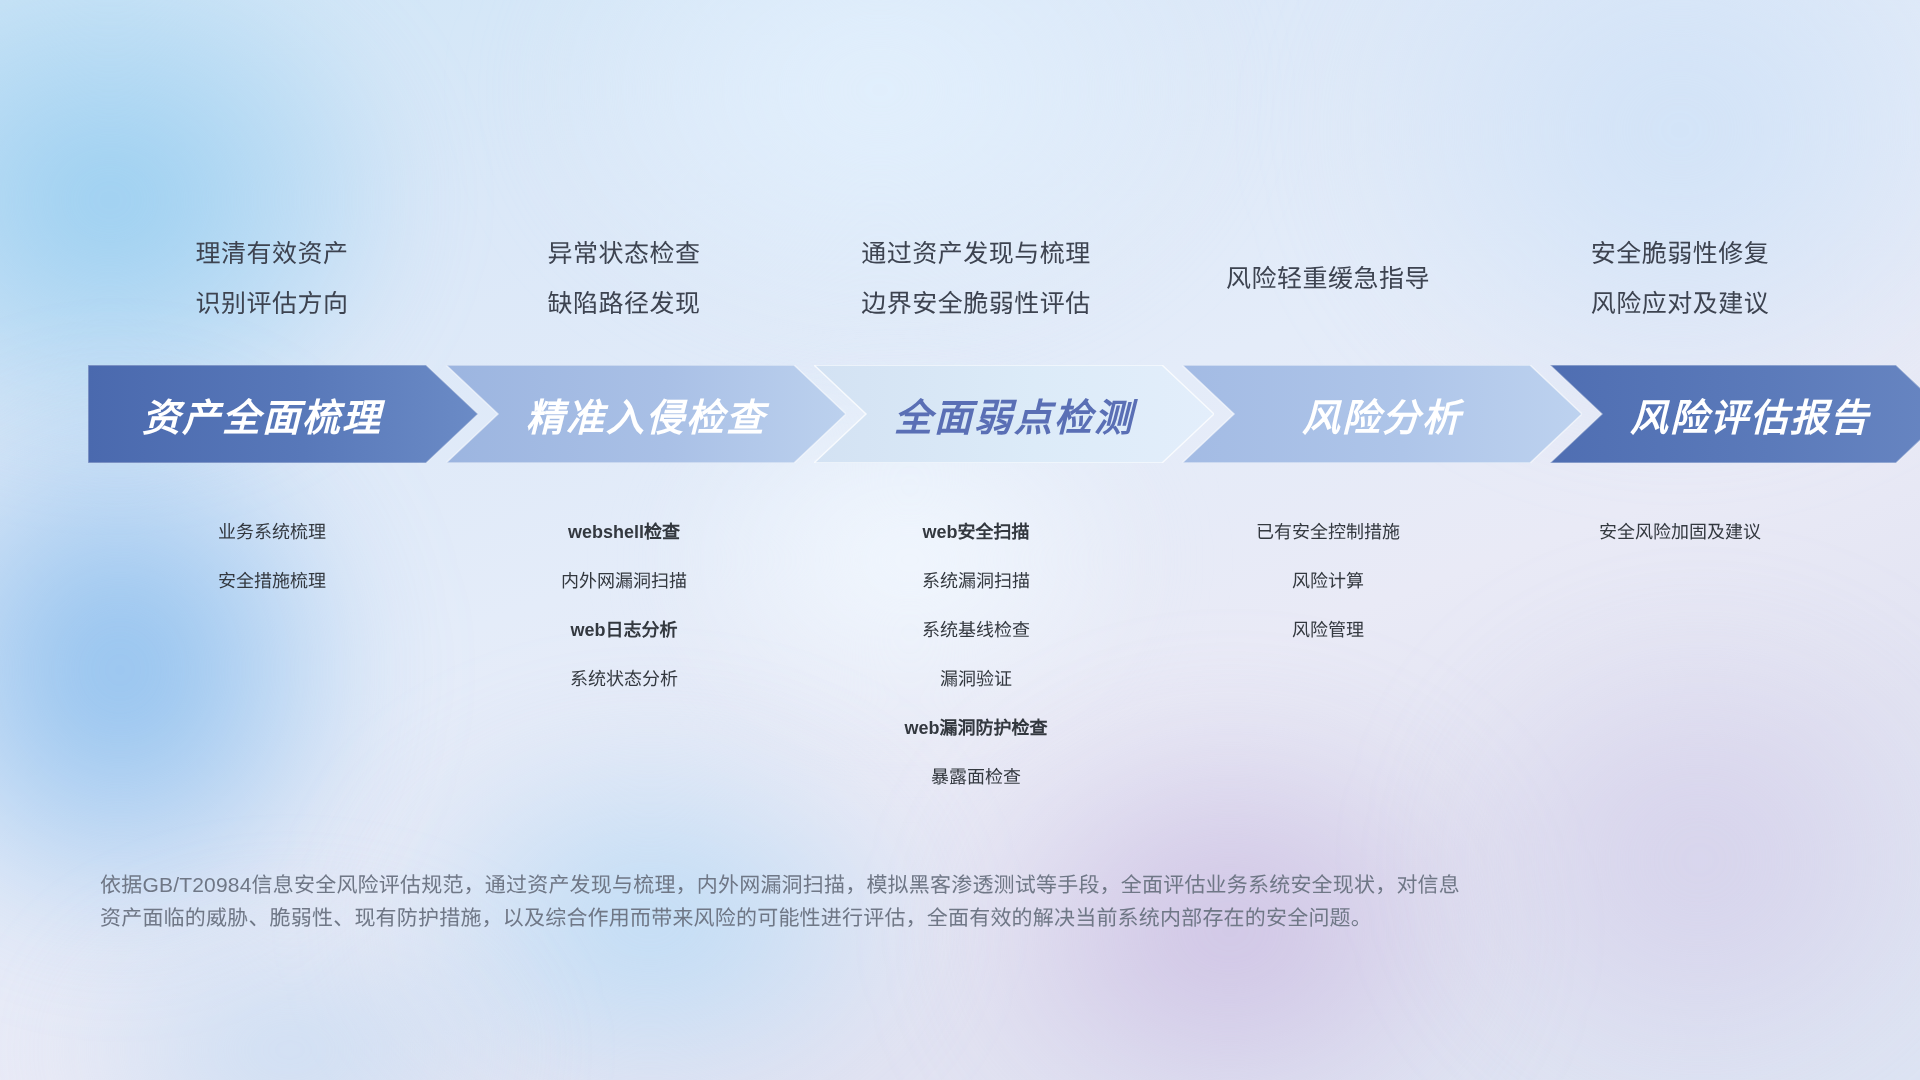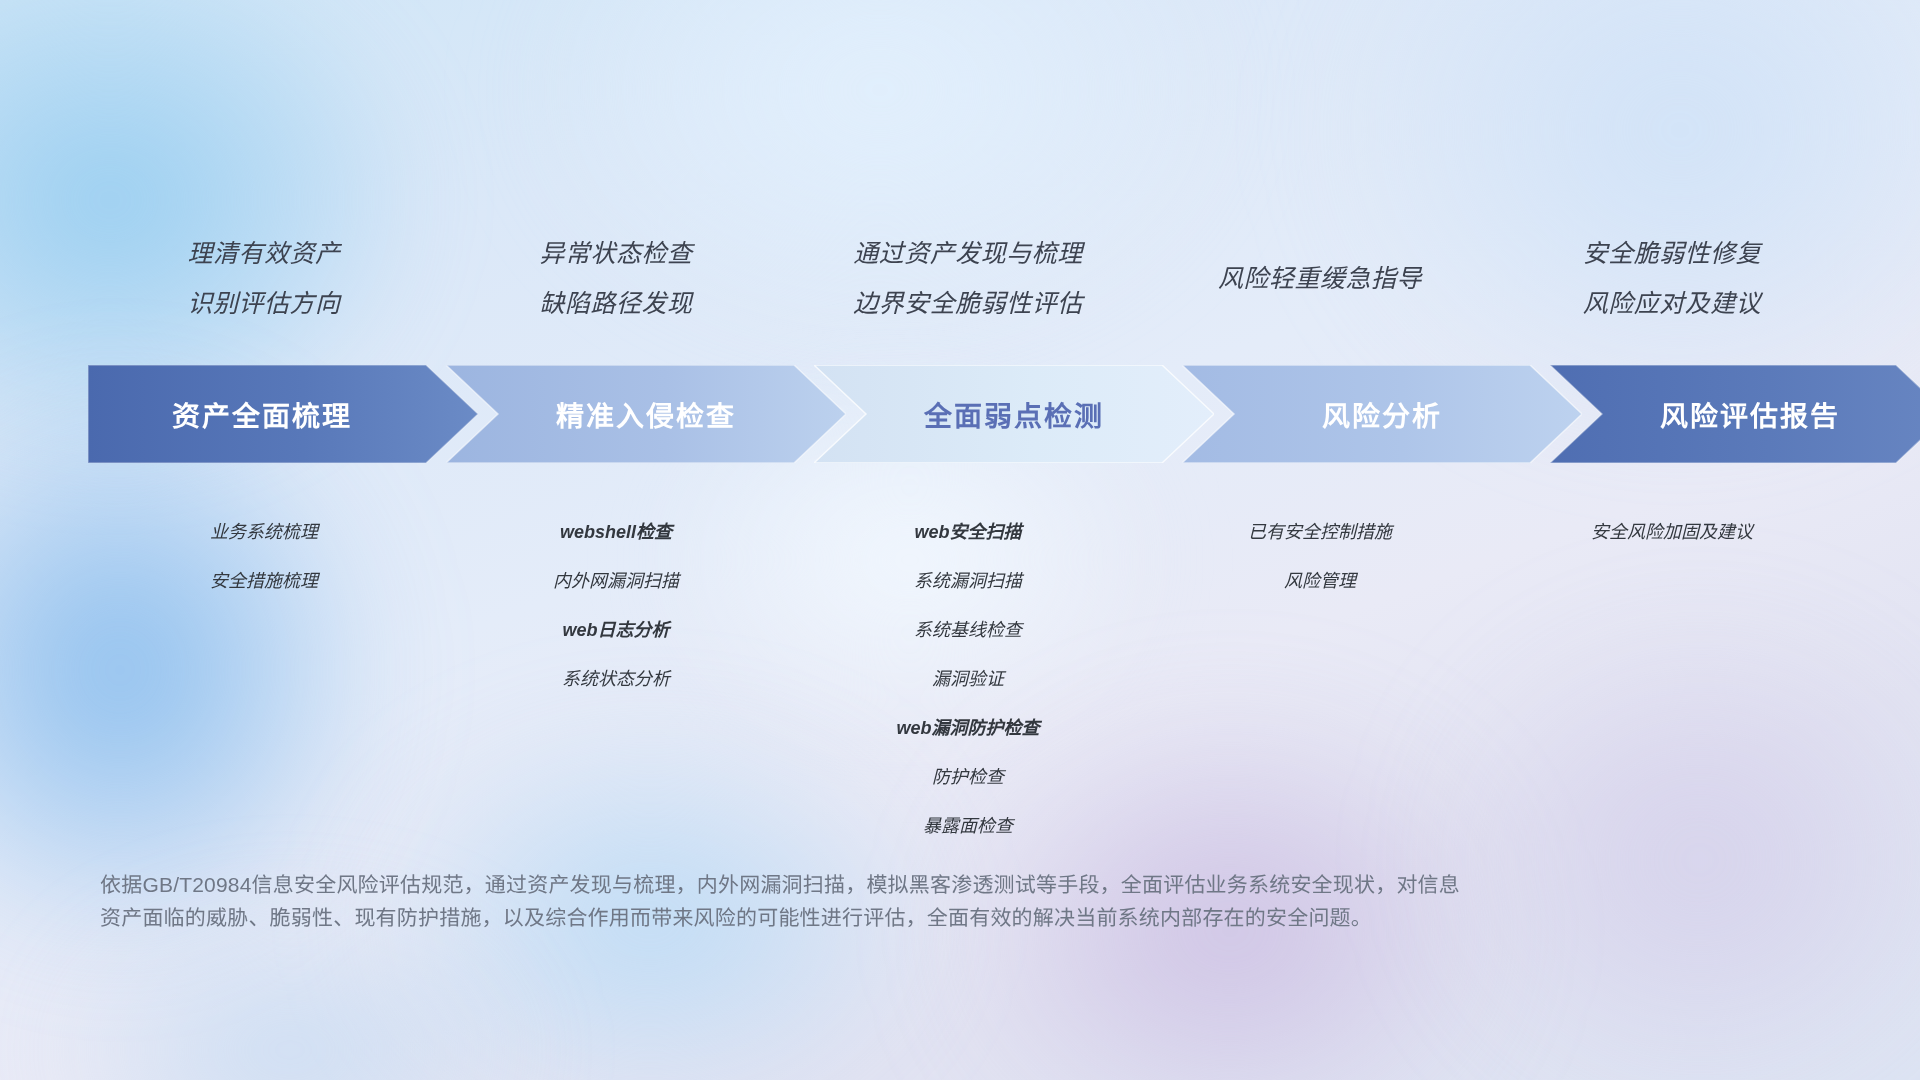--- a/index.html
+++ b/index.html
@@ -59,24 +59,23 @@
 
   
   #content {
     position: absolute;
     left: 0; top: 0;
     width: 1920px; height: 1080px;
   }
 
   .row {
     position: absolute;
-    left: 88px;
+    left: 96px;
     width: 1760px;
     display: flex;
-    font-style: italic;
   }
 
   .col {
     flex: 0 0 20%;
     text-align: center;
     box-sizing: border-box;
   }
 
   
   #top-row { top: 228px; align-items: flex-start; }
@@ -99,26 +98,27 @@
   .arrow {
     position: absolute;
     top: 0;
     height: 98px;
     display: flex;
     align-items: center;
     justify-content: center;
     box-sizing: border-box;
   }
   .arrow .label {
-    font-size: 28px;
+    font-size: 38px;
     font-weight: bold;
     letter-spacing: 2px;
     white-space: nowrap;
     position: relative;
     z-index: 3;
+    font-style: italic;
   }
   .arrow .shape {
     position: absolute;
     inset: 0;
     z-index: 1;
   }
   .arrow .shape svg { width: 100%; height: 100%; display: block; }
 
   
   #bottom-row { top: 508px; align-items: flex-start; }
@@ -284,26 +284,26 @@
         <div class="item bold">web日志分析</div>
         <div class="item">系统状态分析</div>
       </div>
 
       <div class="col">
         <div class="item bold">web安全扫描</div>
         <div class="item">系统漏洞扫描</div>
         <div class="item">系统基线检查</div>
         <div class="item">漏洞验证</div>
         <div class="item bold">web漏洞防护检查</div>
-        <div class="item">防护检查</div>
         <div class="item">暴露面检查</div>
       </div>
 
       <div class="col">
         <div class="item">已有安全控制措施</div>
+        <div class="item">风险计算</div>
         <div class="item">风险管理</div>
       </div>
 
       <div class="col">
         <div class="item">安全风险加固及建议</div>
       </div>
 
     </div>
 
     <div id="footer">

